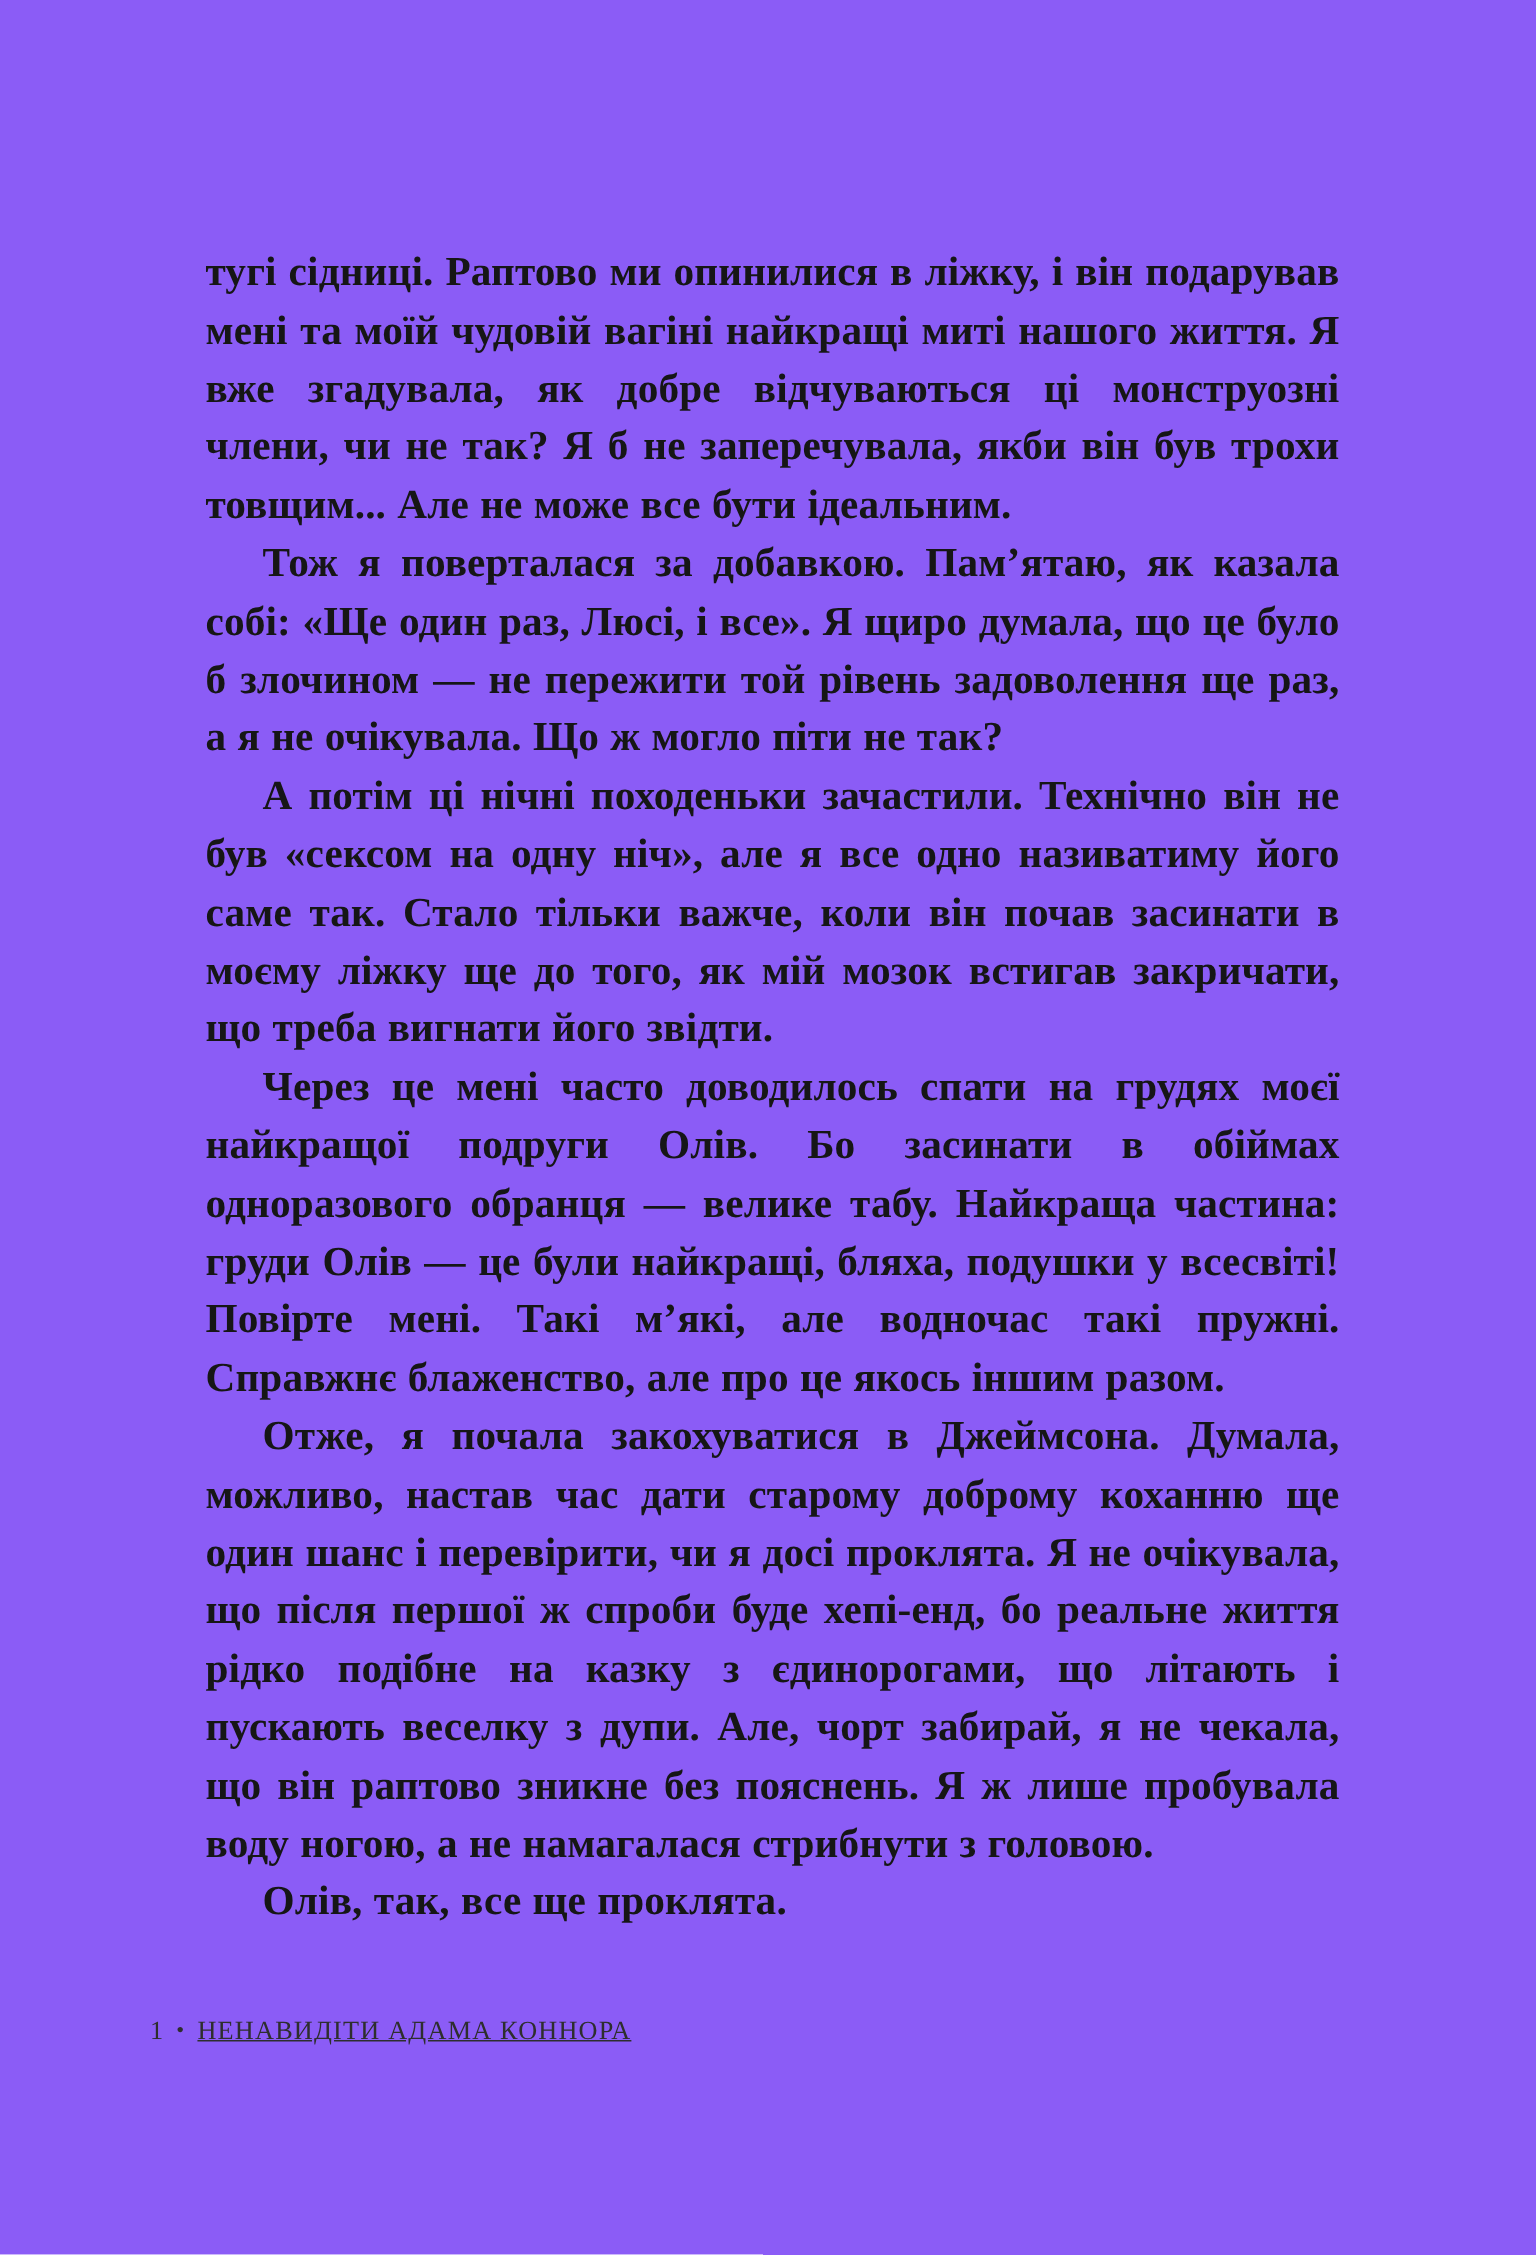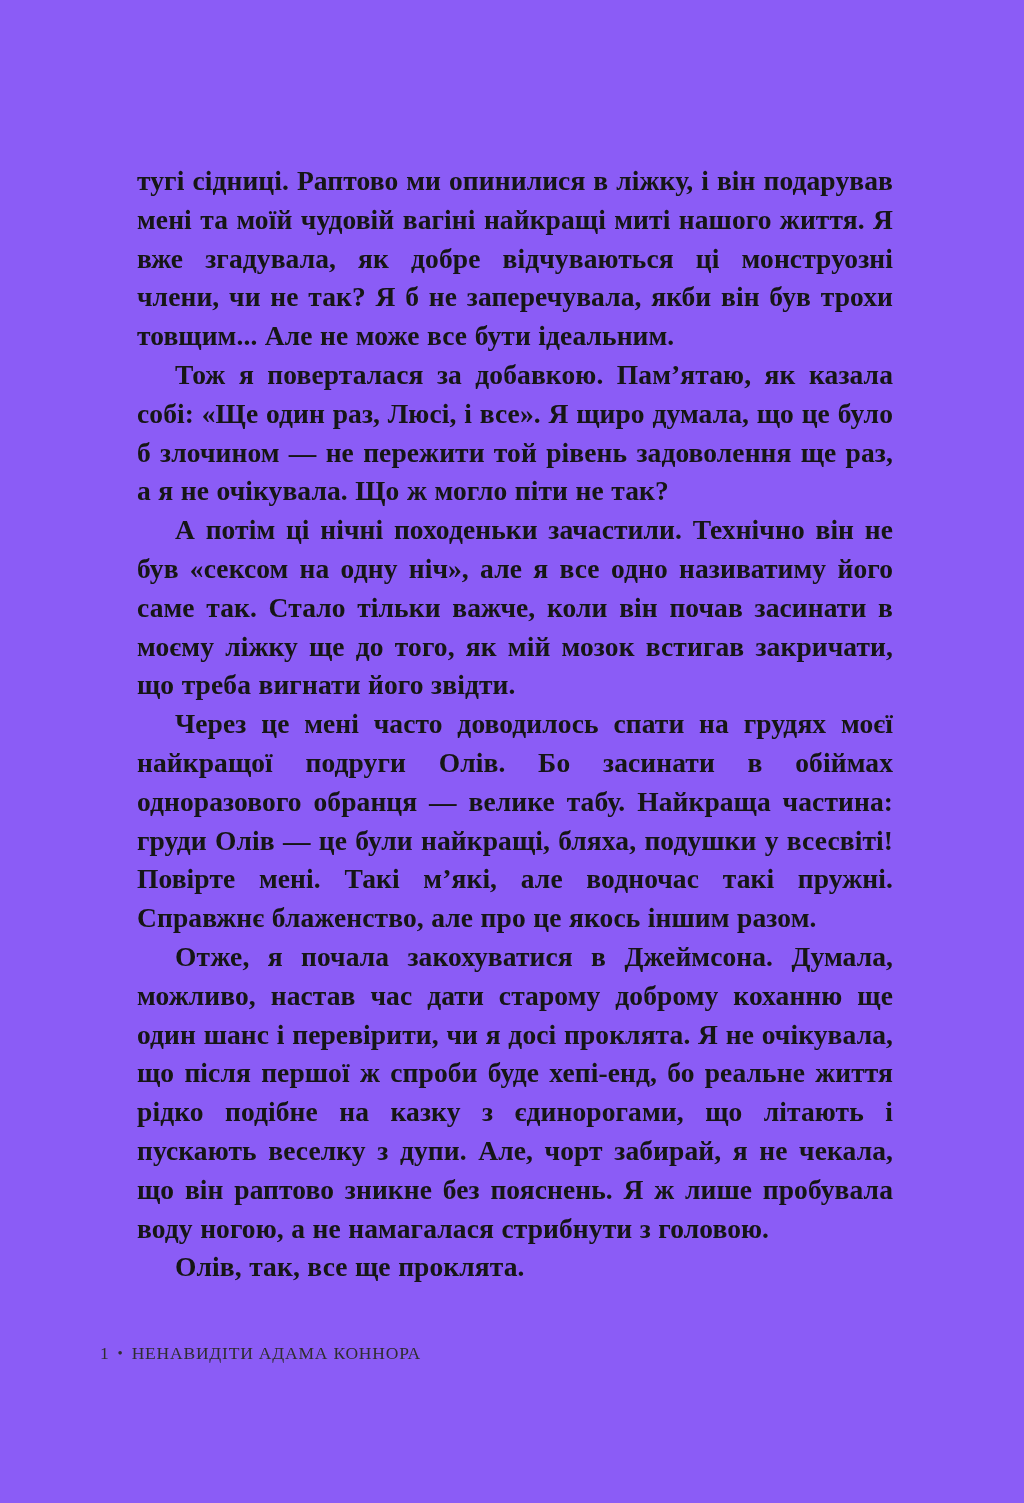--- a/index.html
+++ b/index.html
@@ -48,20 +48,21 @@
     white-space: nowrap;
   }
   .footer .sep {
     display: inline-block;
     margin: 0 8px;
     font-size: 15px;
     vertical-align: 1px;
   }
   .footer .running-title {
     text-transform: uppercase;
+    text-decoration: underline;
   }
 </style>
 </head>
 <body>
 
 <div class="page">
 
   <div class="text-block">
     <p class="para">тугі сідниці. Раптово ми опинилися в ліжку, і він подарував мені та моїй чудовій вагіні найкращі миті нашого життя. Я вже згадувала, як добре відчуваються ці монструозні члени, чи не так? Я б не заперечувала, якби він був трохи товщим... Але не може все бути ідеальним.</p>
     <p class="para indent">Тож я поверталася за добавкою. Пам’ятаю, як казала собі: «Ще один раз, Люсі, і все». Я щиро думала, що це було б злочином — не пережити той рівень задоволення ще раз, а я не очікувала. Що ж могло піти не так?</p>

